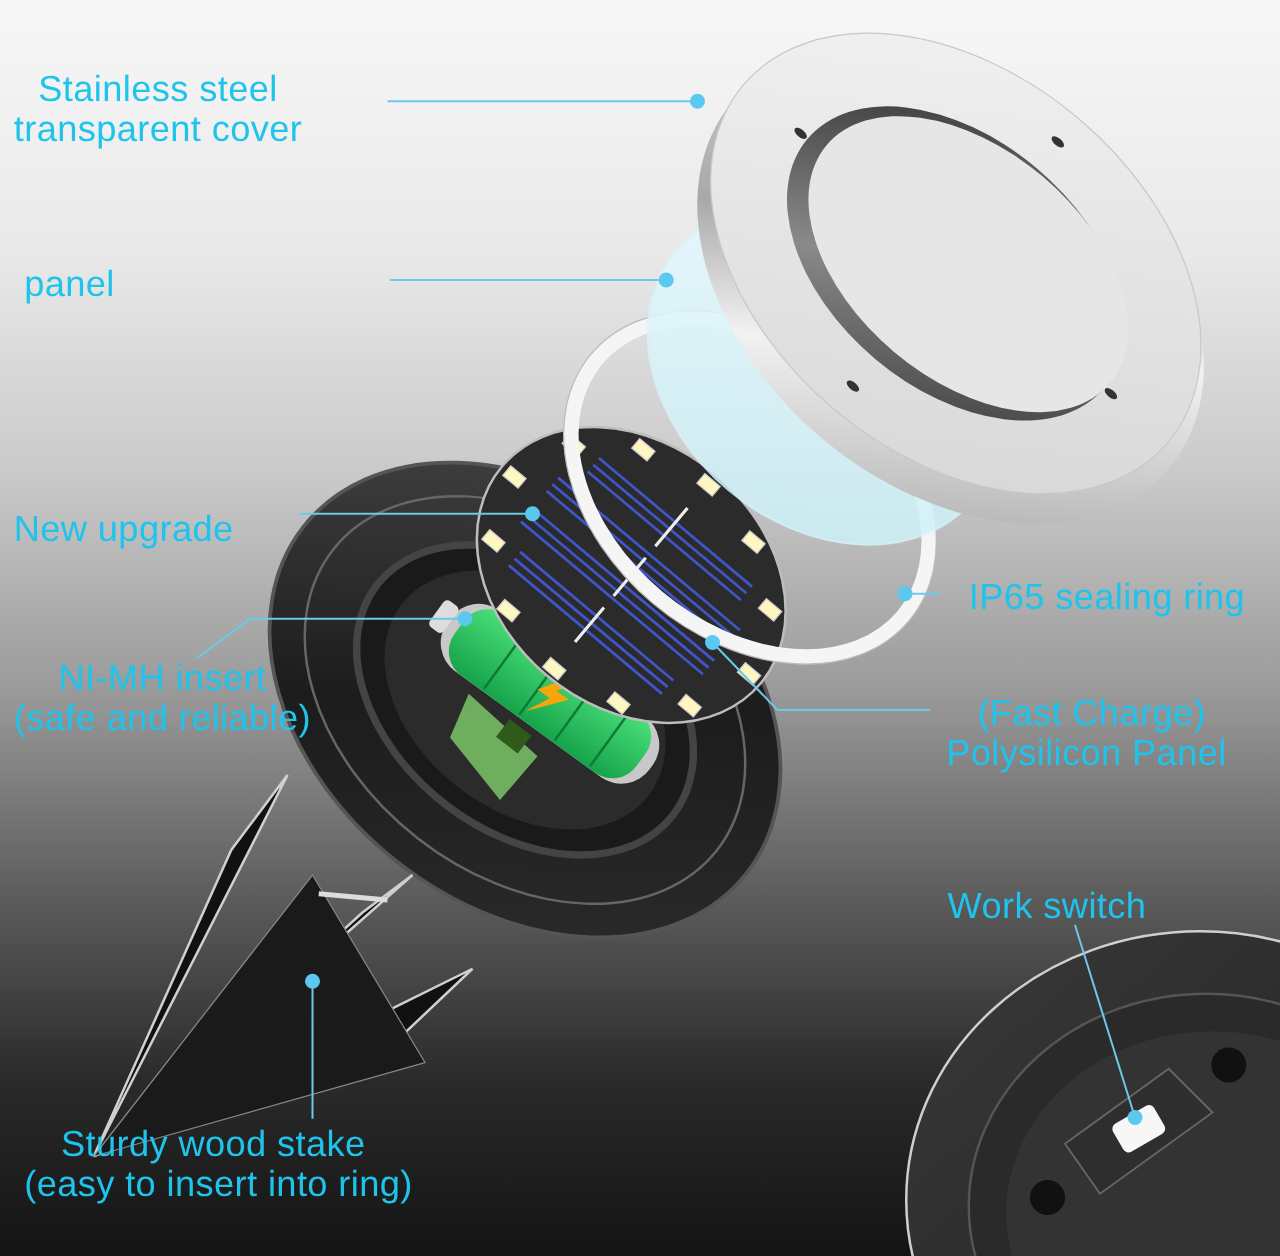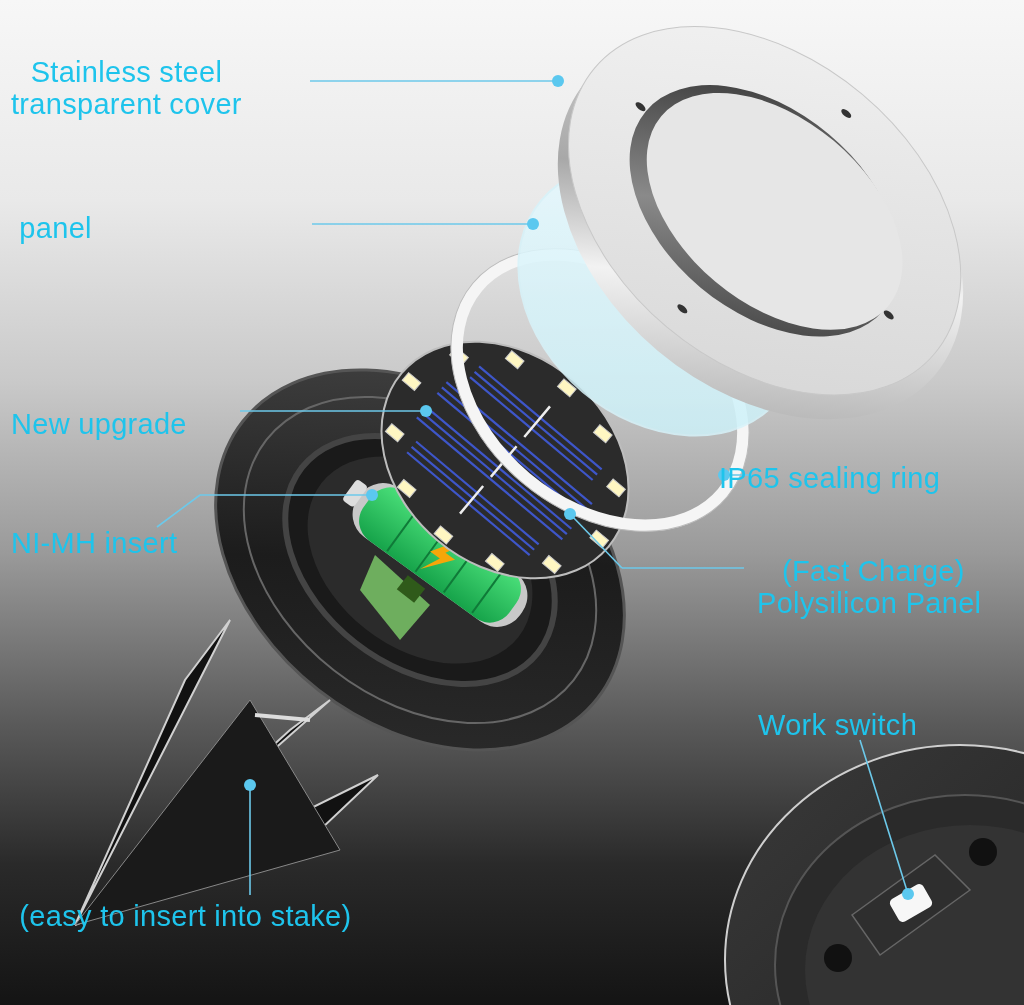--- a/index.html
+++ b/index.html
@@ -162,21 +162,21 @@
       <circle cx="250" cy="785" r="6" stroke="none"></circle>
   </g>
 </svg>
 
 <div class="label" style="left:11px;top:56px;"><div>Stainless steel</div><div>transparent cover</div></div>
 
 <div class="label" style="left:11px;top:212px;"><div> panel</div></div>
 
 <div class="label" style="left:11px;top:372px;margin-top:36px;"><div>New upgrade</div></div>
 
-<div class="label" style="left:11px;top:527px;"><div>NI-MH insert</div></div>
+<div class="label" style="left:11px;top:527px;"><div>NI-MH insert</div><div>(safe and reliable)</div></div>
 
-<div class="label" style="left:719px;top:462px;"><div>IP65 sealing ring</div></div>
+<div class="label" style="left:775px;top:462px;"><div>IP65 sealing ring</div></div>
 
 <div class="label" style="left:757px;top:555px;"><div> (Fast Charge)</div><div>Polysilicon Panel</div></div>
 
 <div class="label" style="left:758px;top:684px;margin-top:25px;"><div>Work switch</div></div>
 
-<div class="label" style="left:11px;top:900px;"><div> (easy to insert into stake)</div></div>
+<div class="label" style="left:11px;top:900px;"><div>Sturdy wood stake</div><div> (easy to insert into ring)</div></div>
 
 </body></html>

